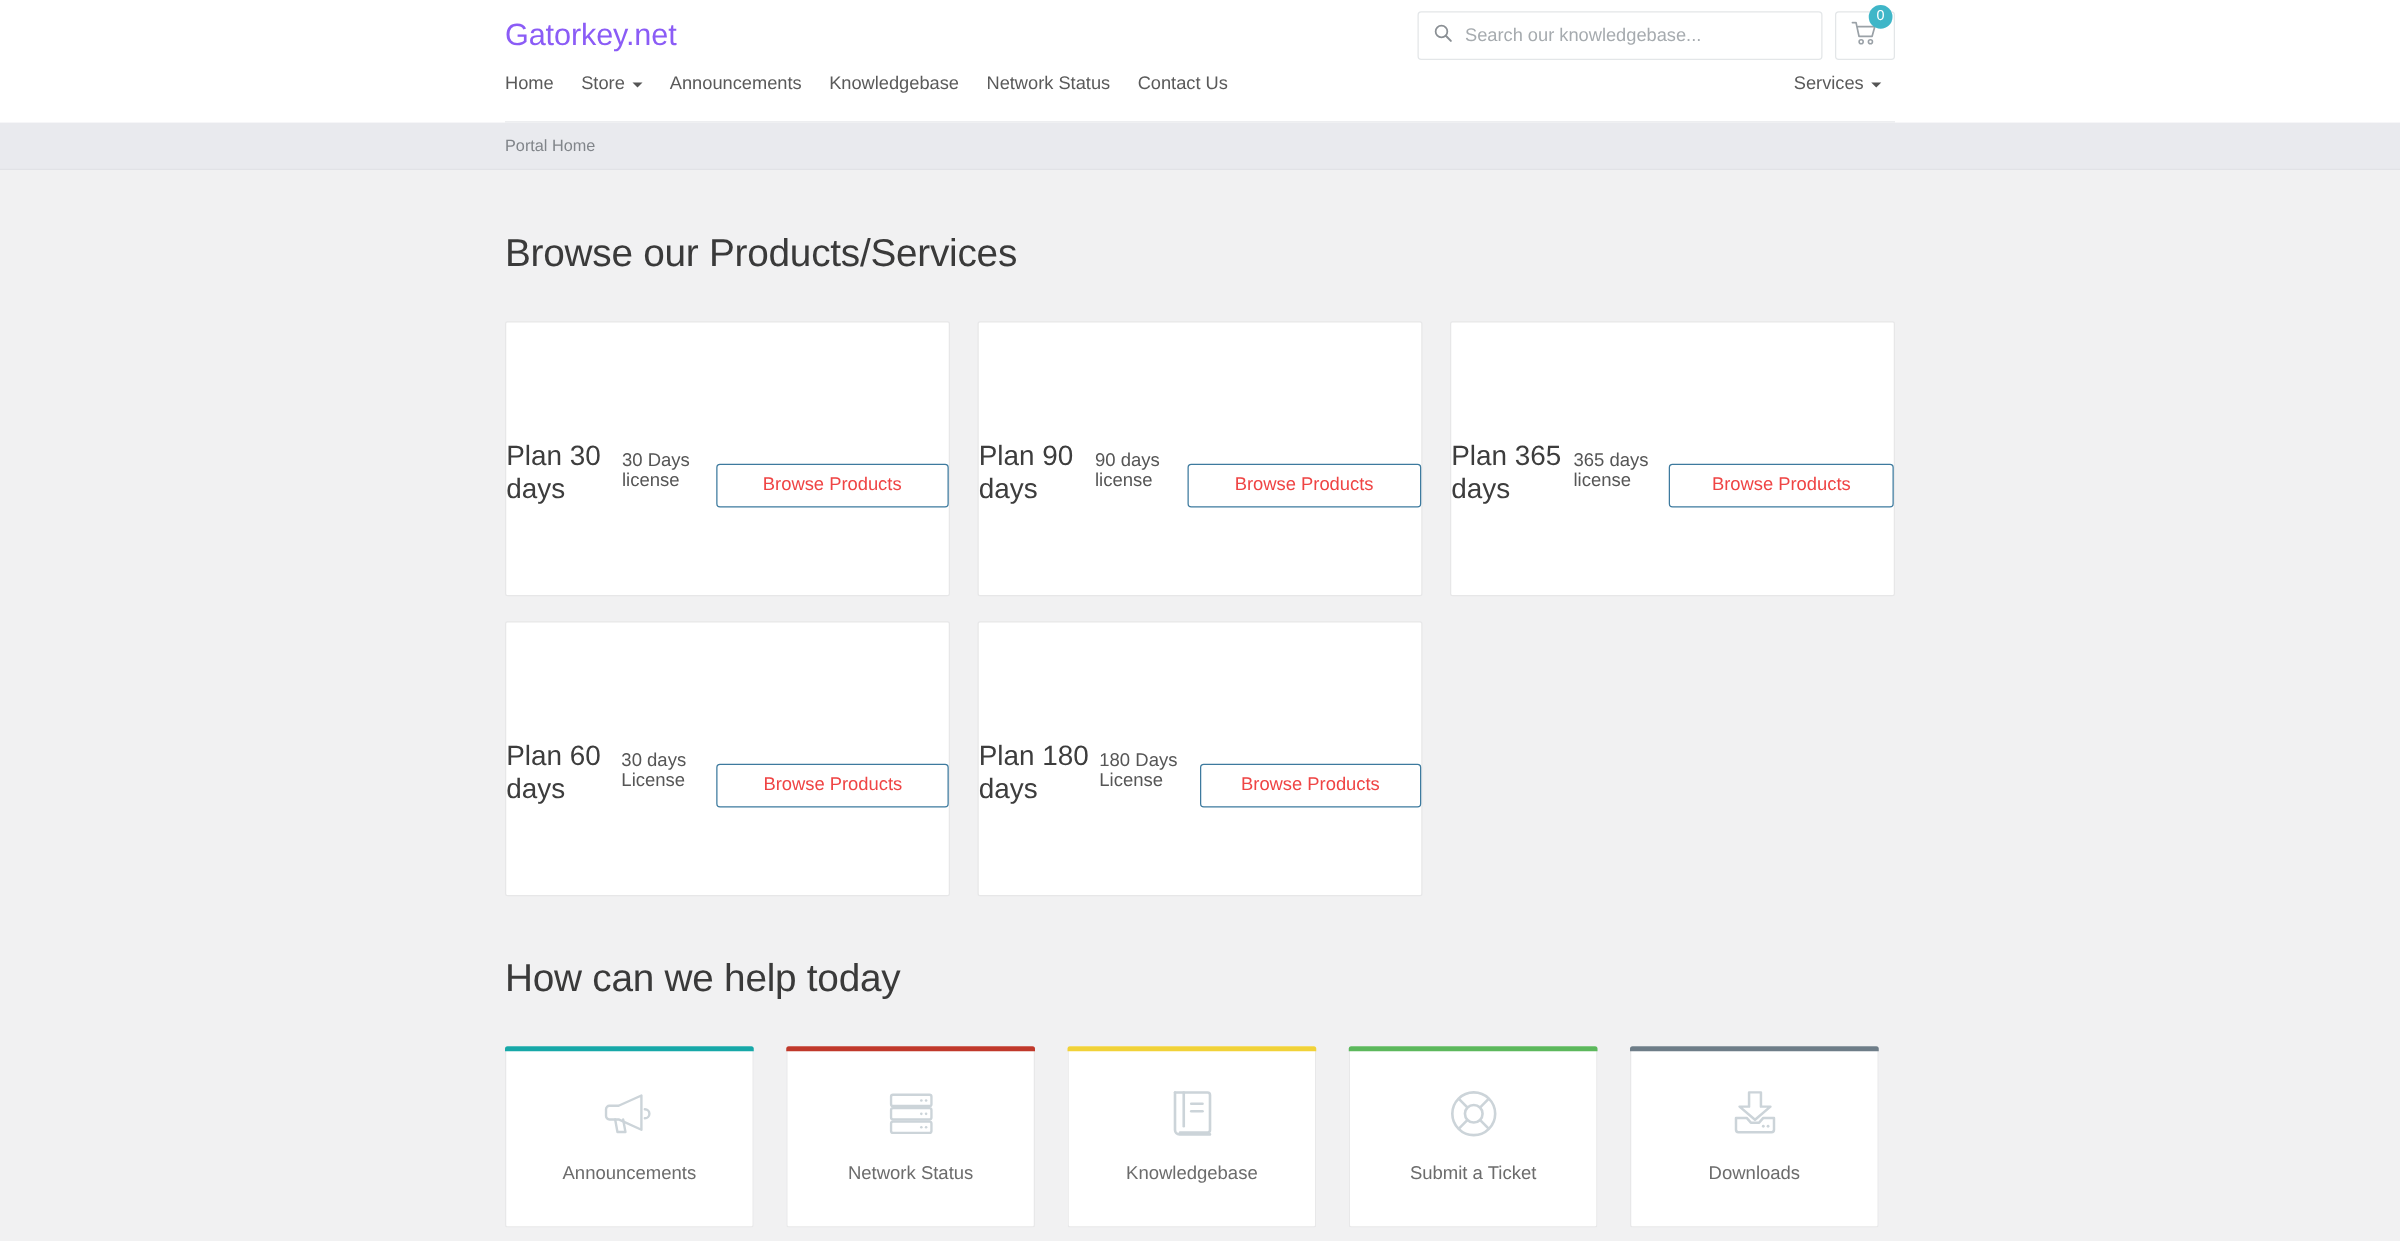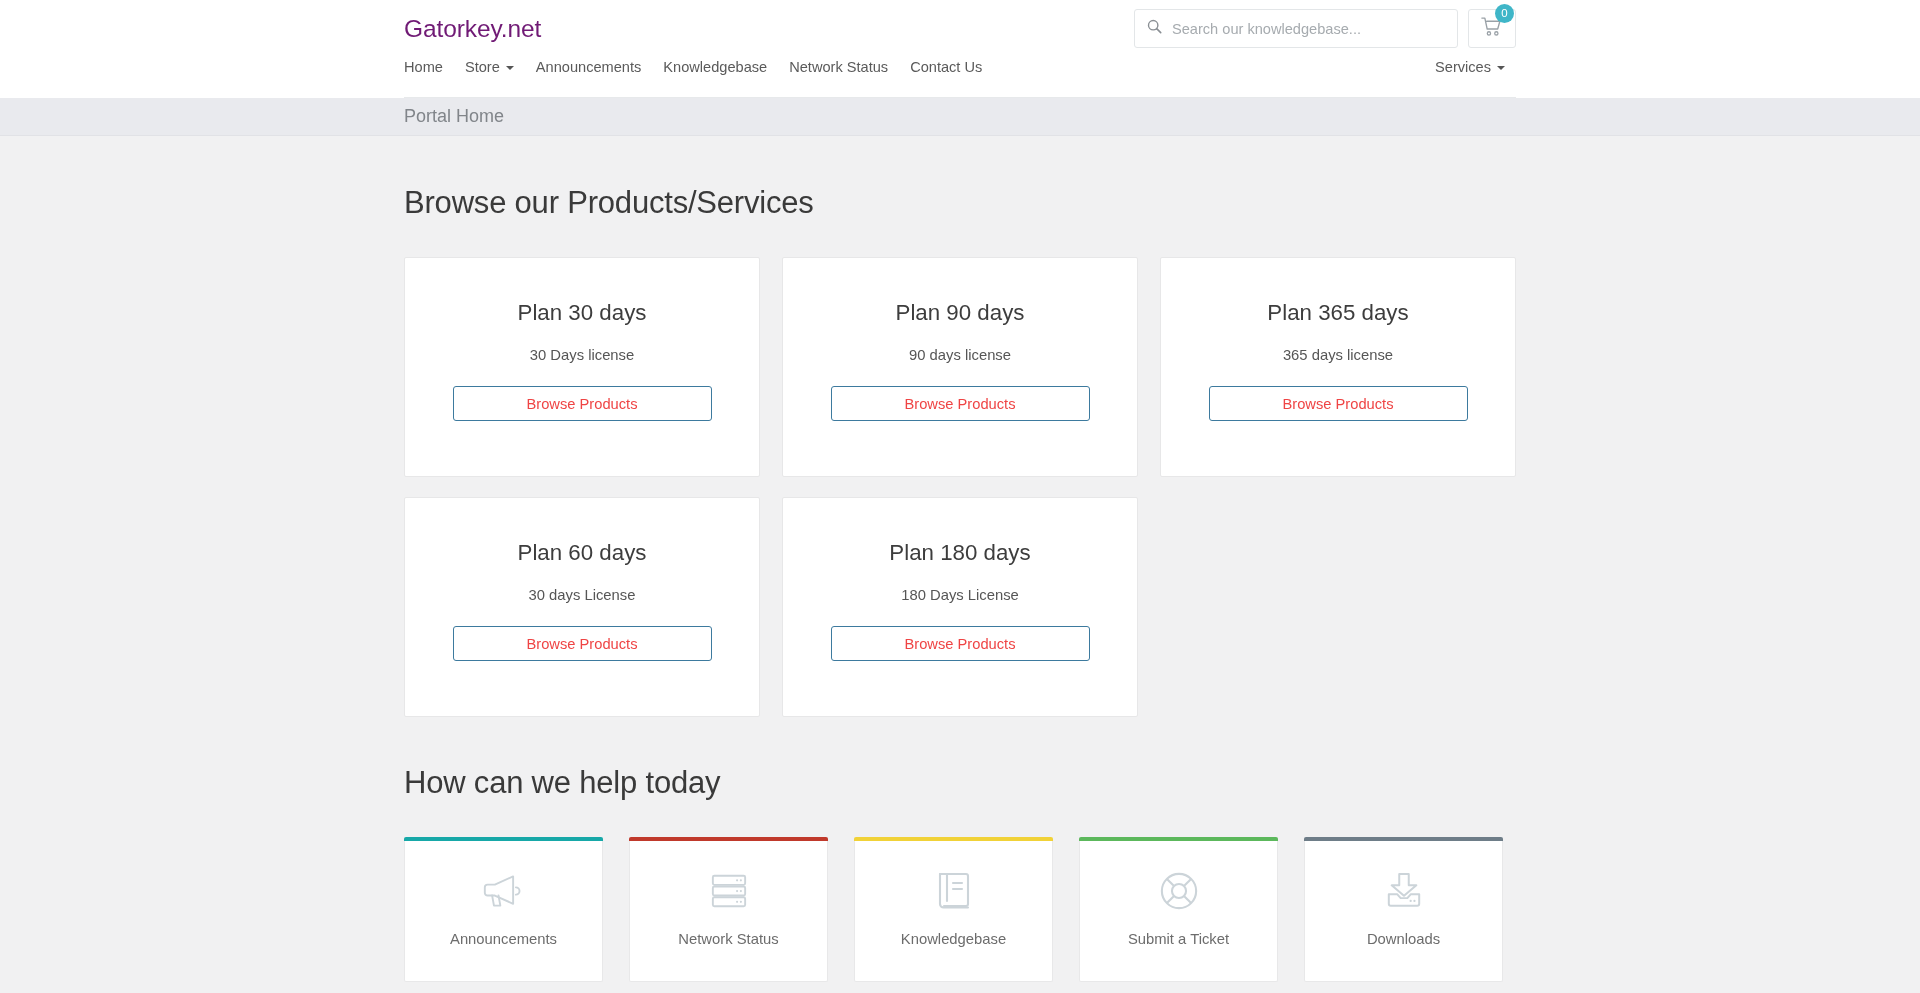--- a/index.html
+++ b/index.html
@@ -34,21 +34,21 @@
 
   #header-top {
     height: 57px;
     display: flex;
     align-items: center;
     justify-content: space-between;
   }
 
   #brand {
     font-size: 24.5px;
-    color: #701a75;
+    color: #8b5cf6;
     font-weight: 400;
     letter-spacing: -0.1px;
     line-height: 1;
     padding-top: 2px;
   }
 
   #header-right {
     display: flex;
     align-items: center;
     gap: 10px;
@@ -143,21 +143,21 @@
   
   #breadcrumb-bar {
     background: #e9eaee;
     height: 38px;
     width: 100%;
     display: flex;
     align-items: center;
     border-bottom: 1px solid #e1e2e6;
   }
   #breadcrumb-text {
-    font-size: 18px;
+    font-size: 13px;
     color: #81858a;
   }
 
   
   #main {
     padding-top: 49px;
   }
 
   .section-title {
     text-align: left;
@@ -176,21 +176,21 @@
     margin-bottom: 48px;
   }
 
   .product-card {
     width: 356px;
     height: 220px;
     background: #ffffff;
     border: 1px solid #e7e7e8;
     border-radius: 2px;
     display: flex;
-    flex-direction: column;
+    flex-direction: row;
     align-items: center;
     padding-top: 42px;
   }
 
   .product-title {
     font-size: 22.3px;
     color: #3d3d3d;
     font-weight: 400;
     margin-bottom: 21px;
   }

